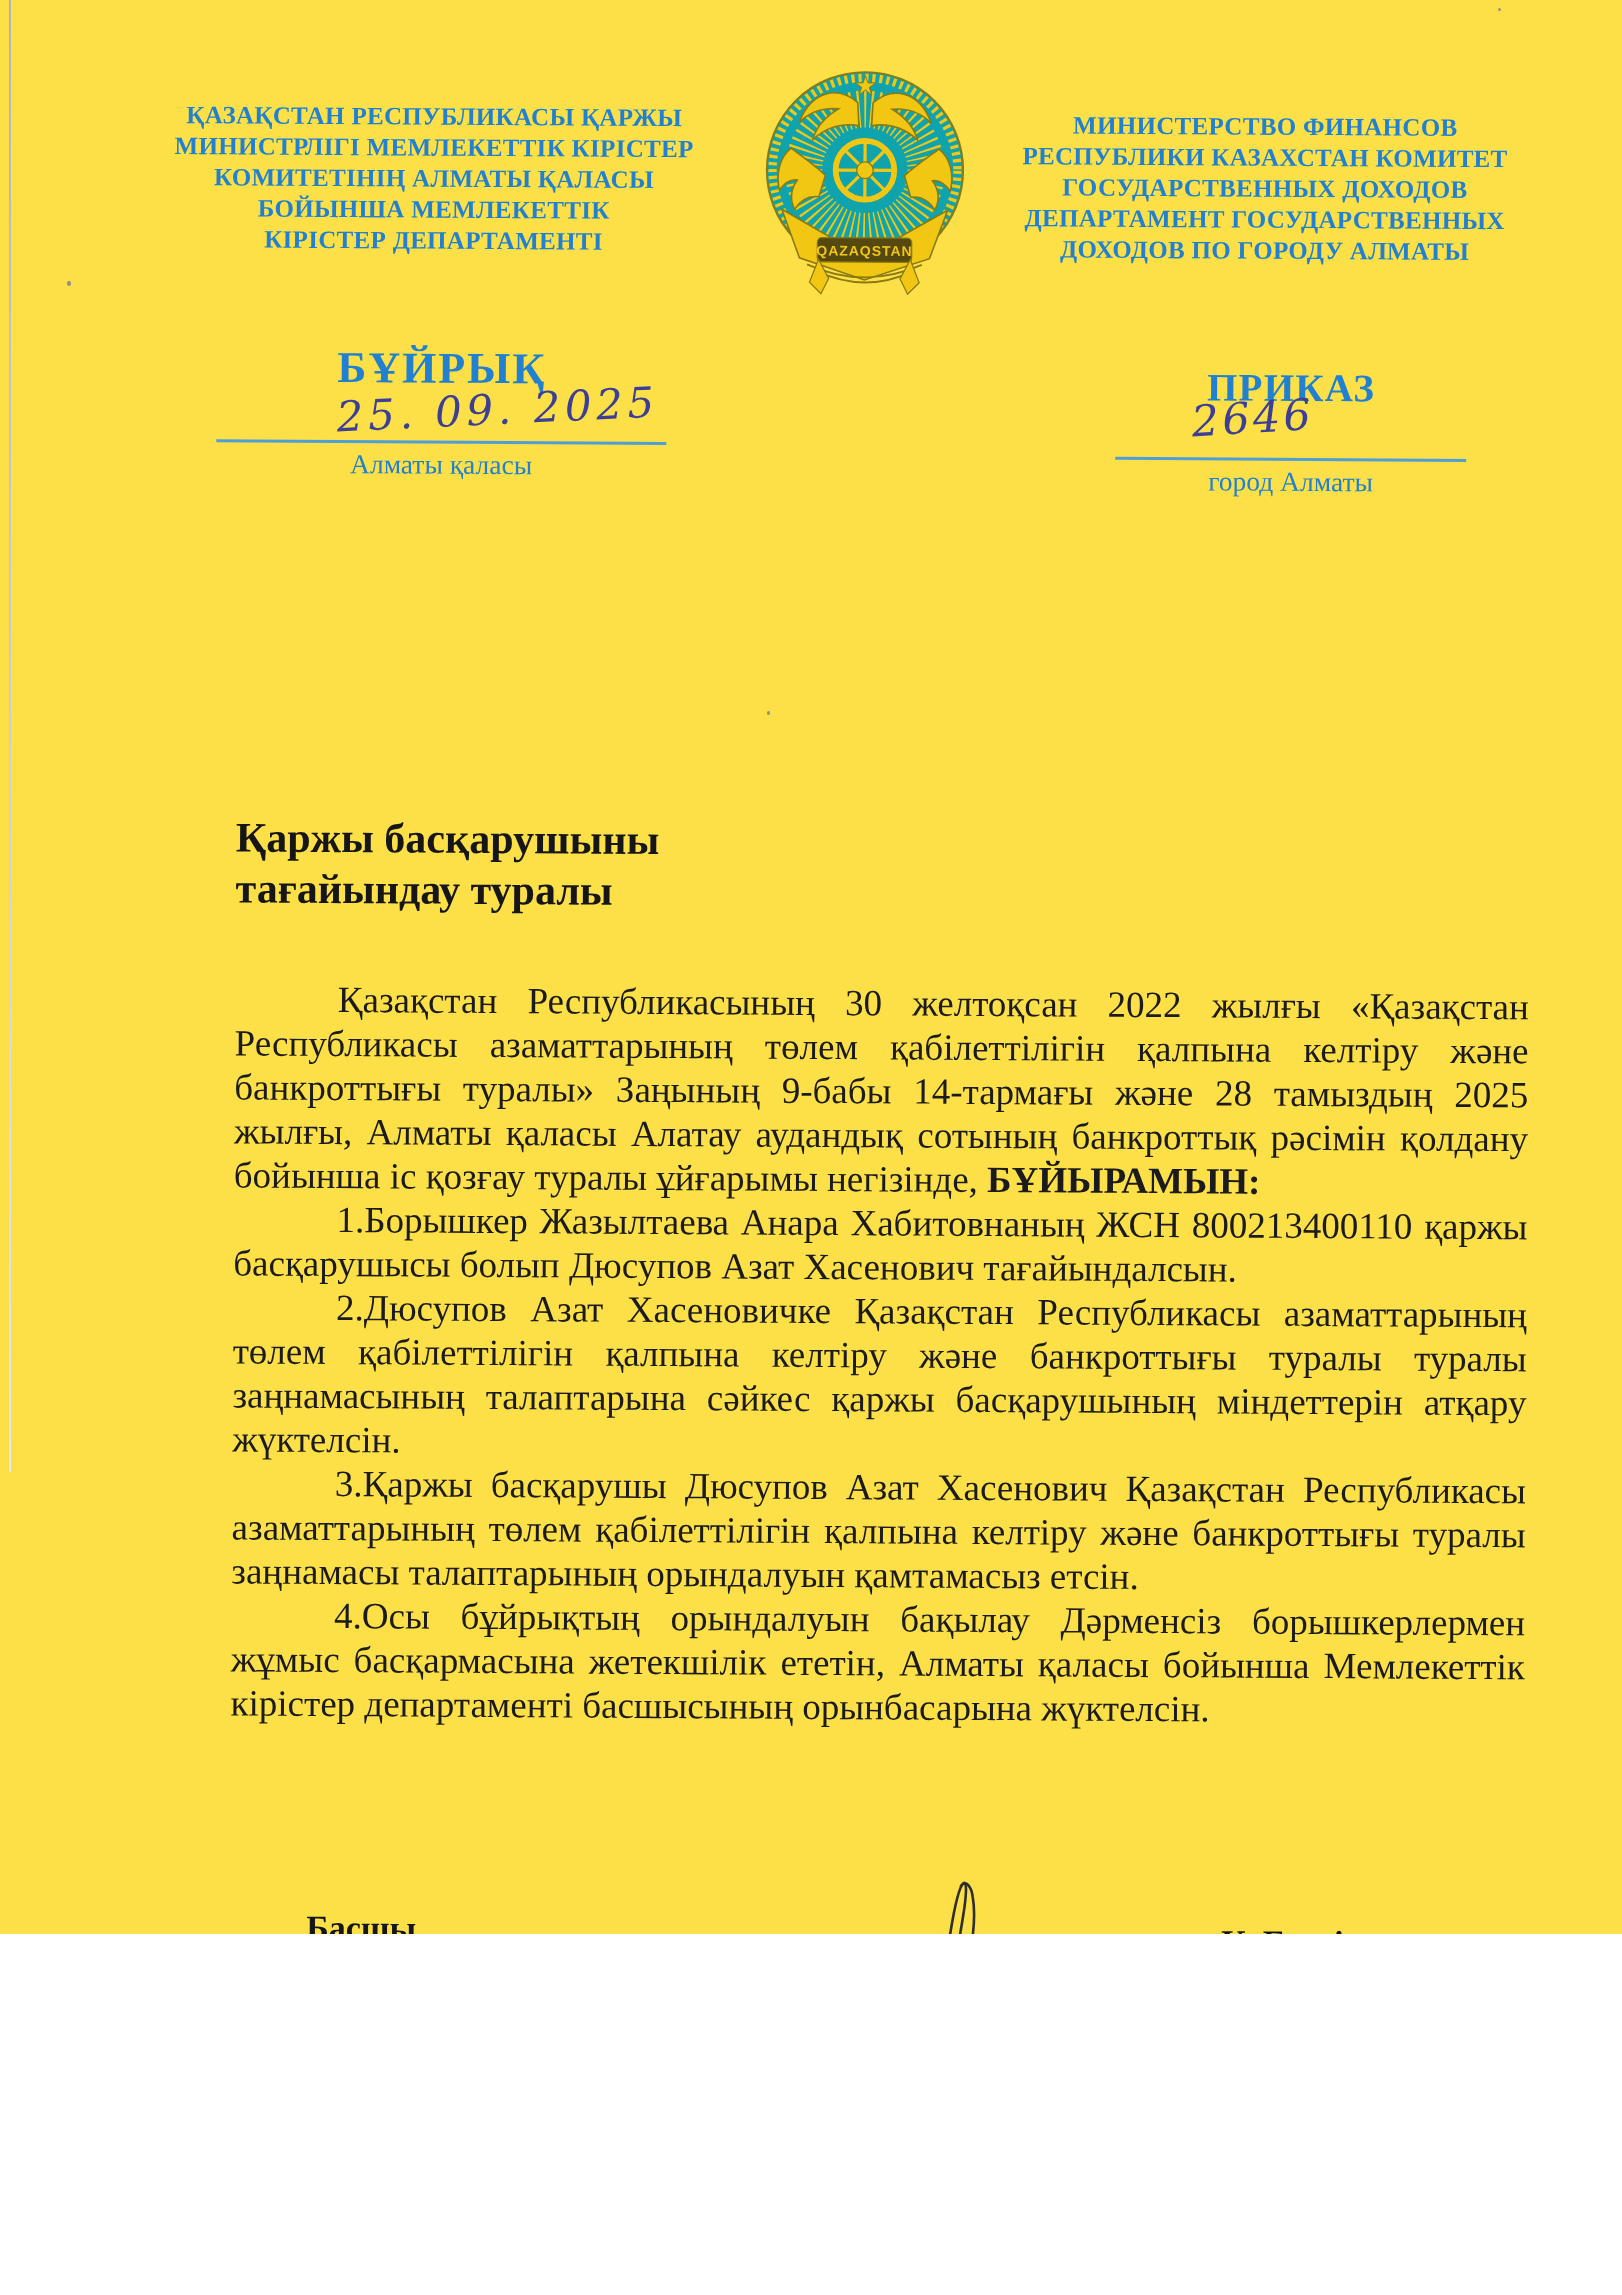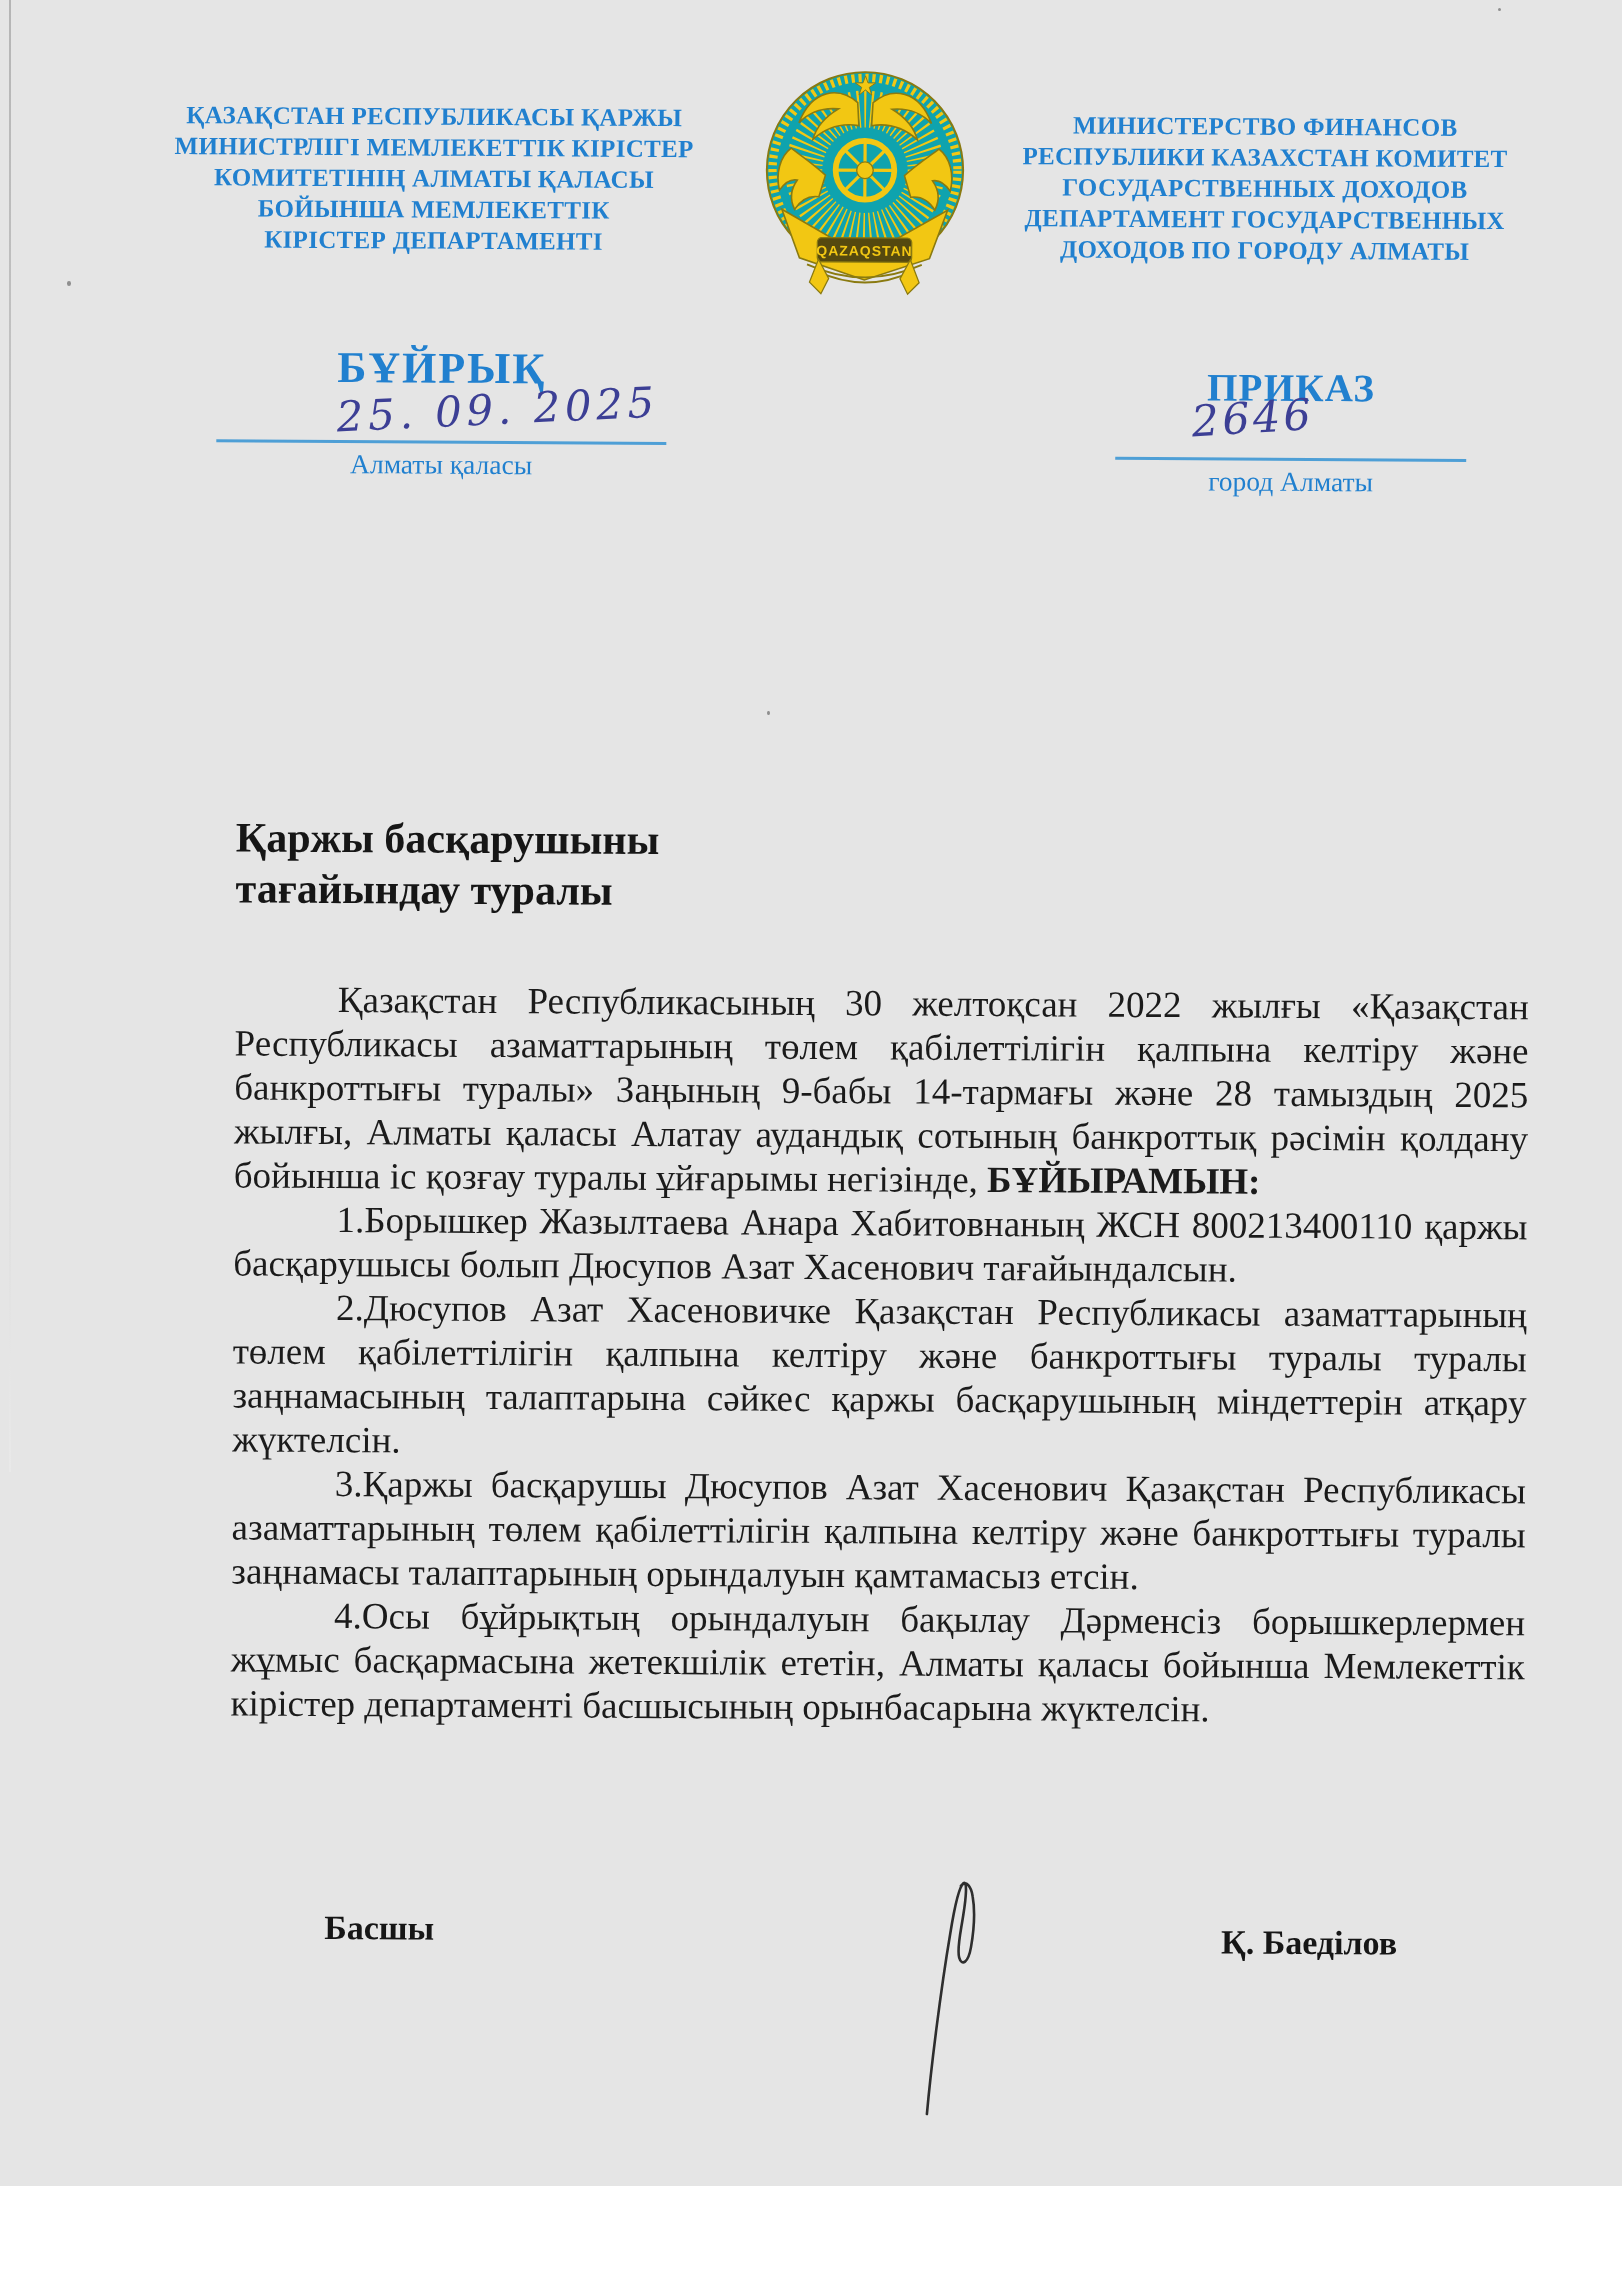--- a/index.html
+++ b/index.html
@@ -2,22 +2,22 @@
 <html style="font-size:10.5px"><head>
 <meta charset="utf-8">
 <style>
   html,body { margin:0; padding:0; background:#ffffff; }
   :root{
     --blue:#2180cf;
     --ink:#3c3f95;
     --black:#1b1b1b;
   }
   .page{
-    position:relative; width:1623px; height:2186px;
-    background:#e5e5e5; overflow:hidden;
+    position:relative; width:1623px; height:1934px;
+    background:#fde047; overflow:hidden;
     font-family:"Liberation Serif", serif;
   }
   .sheet{ position:absolute; left:0; top:0; width:1623px; height:2295px;
     transform:rotate(0.35deg); transform-origin:0 0; }
 
   
   .org-block{ position:absolute; text-align:center; color:var(--blue);
     font-weight:bold; font-size:25px; line-height:31px; letter-spacing:0.3px; }
   #org-left{ left:147px; top:98px; width:576px; }
   #org-right{ left:991px; top:103px; width:550px; }
@@ -48,21 +48,21 @@
   .doc-title{ position:absolute; left:241px; top:811px; font-size:42px; font-weight:bold;
     color:#161616; line-height:51px; }
 
   
   .body-text{ position:absolute; left:241px; top:976px; width:1294px;
     font-size:37px; line-height:44px; color:var(--black); text-align:justify; }
   .body-text p{ margin:0; text-indent:103px; }
   .bold{ font-weight:bold; }
 
   
-  .sign-label{ position:absolute; left:336px; top:1907px; font-size:34px; font-weight:bold; color:#161616; }
+  .sign-label{ position:absolute; left:318px; top:1907px; font-size:34px; font-weight:bold; color:#161616; }
   .sign-name{ position:absolute; left:1233px; top:1916px; font-size:34px; font-weight:bold; color:#161616; }
   .signature-svg{ position:absolute; left:898px; top:1865px; }
 
   
   .stamp{ position:absolute; left:1356px; top:2174px; font-family:"DejaVu Serif", serif;
     font-size:37px; font-weight:bold; letter-spacing:11px; color:#1a1a1a; }
 
   
   .edge-left{ position:absolute; left:8.5px; top:0; width:2px; height:1472px;
     background:linear-gradient(#b5b5b5, #e9e9e9); }

